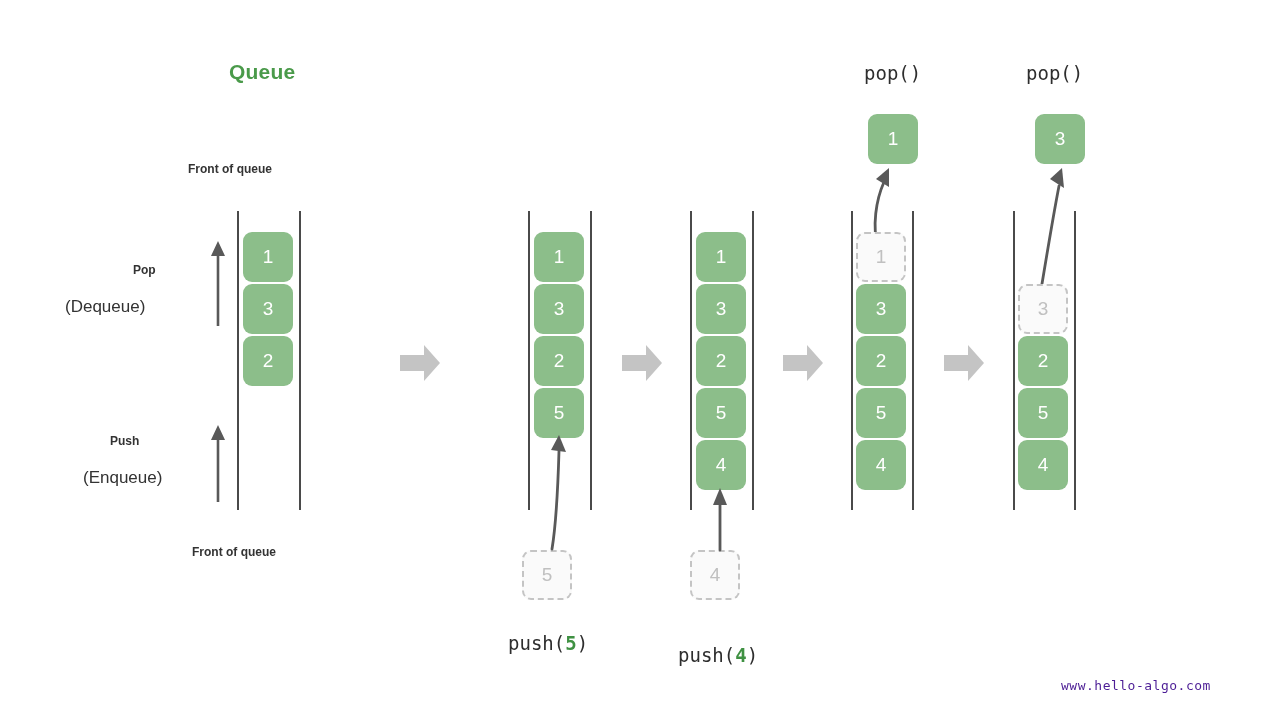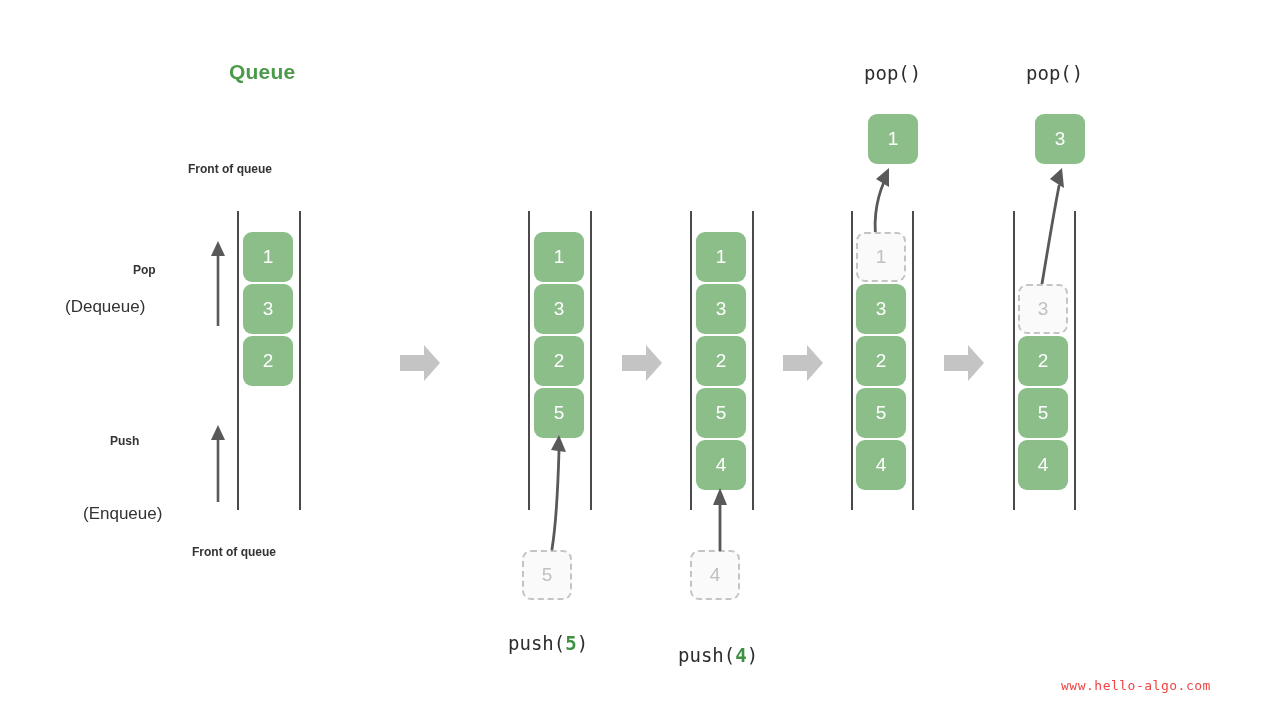--- a/index.html
+++ b/index.html
@@ -47,21 +47,21 @@
     font-family: "DejaVu Sans Mono", "Liberation Mono", monospace;
     font-size: 19px;
     color: #2e2e2e;
     white-space: nowrap;
   }
   .mono-label .arg { color: #3f9142; font-weight: bold; }
   .watermark {
     position: absolute;
     font-family: "DejaVu Sans Mono", "Liberation Mono", monospace;
     font-size: 13px;
-    color: #ef4444;
+    color: #4c1d95;
     letter-spacing: 0.5px;
     white-space: nowrap;
   }
 
   
   .rail {
     position: absolute;
     width: 1.6px;
     background: #4a4a4a;
   }
@@ -102,21 +102,21 @@
 <div id="stage">
 
   <div class="title" style="left:229px; top:60px;text-align:center;">Queue</div>
 
   <div class="bold-label" style="left:188px; top:162px;">Front of queue</div>
 
   <div class="bold-label" style="left:133px; top:263px;">Pop</div>
   <div class="plain-label" style="left:65px; top:297px;">(Dequeue)</div>
 
   <div class="bold-label" style="left:110px; top:434px;">Push</div>
-  <div class="plain-label" style="left:83px; top:468px;margin-top:36px;">(Enqueue)</div>
+  <div class="plain-label" style="left:83px; top:468px;">(Enqueue)</div>
 
   <div class="bold-label" style="left:192px; top:545px;">Front of queue</div>
 
   <svg class="varrow" style="left:206px; top:240px;" width="24" height="86" viewBox="0 0 24 86">
     <line x1="12" y1="86" x2="12" y2="12" stroke="#595959" stroke-width="2.6"></line>
     <path d="M12 1 L19 16 L5 16 Z" fill="#595959"></path>
   </svg>
 
   <svg class="varrow" style="left:206px; top:424px;" width="24" height="78" viewBox="0 0 24 78">
     <line x1="12" y1="78" x2="12" y2="12" stroke="#595959" stroke-width="2.6"></line>

